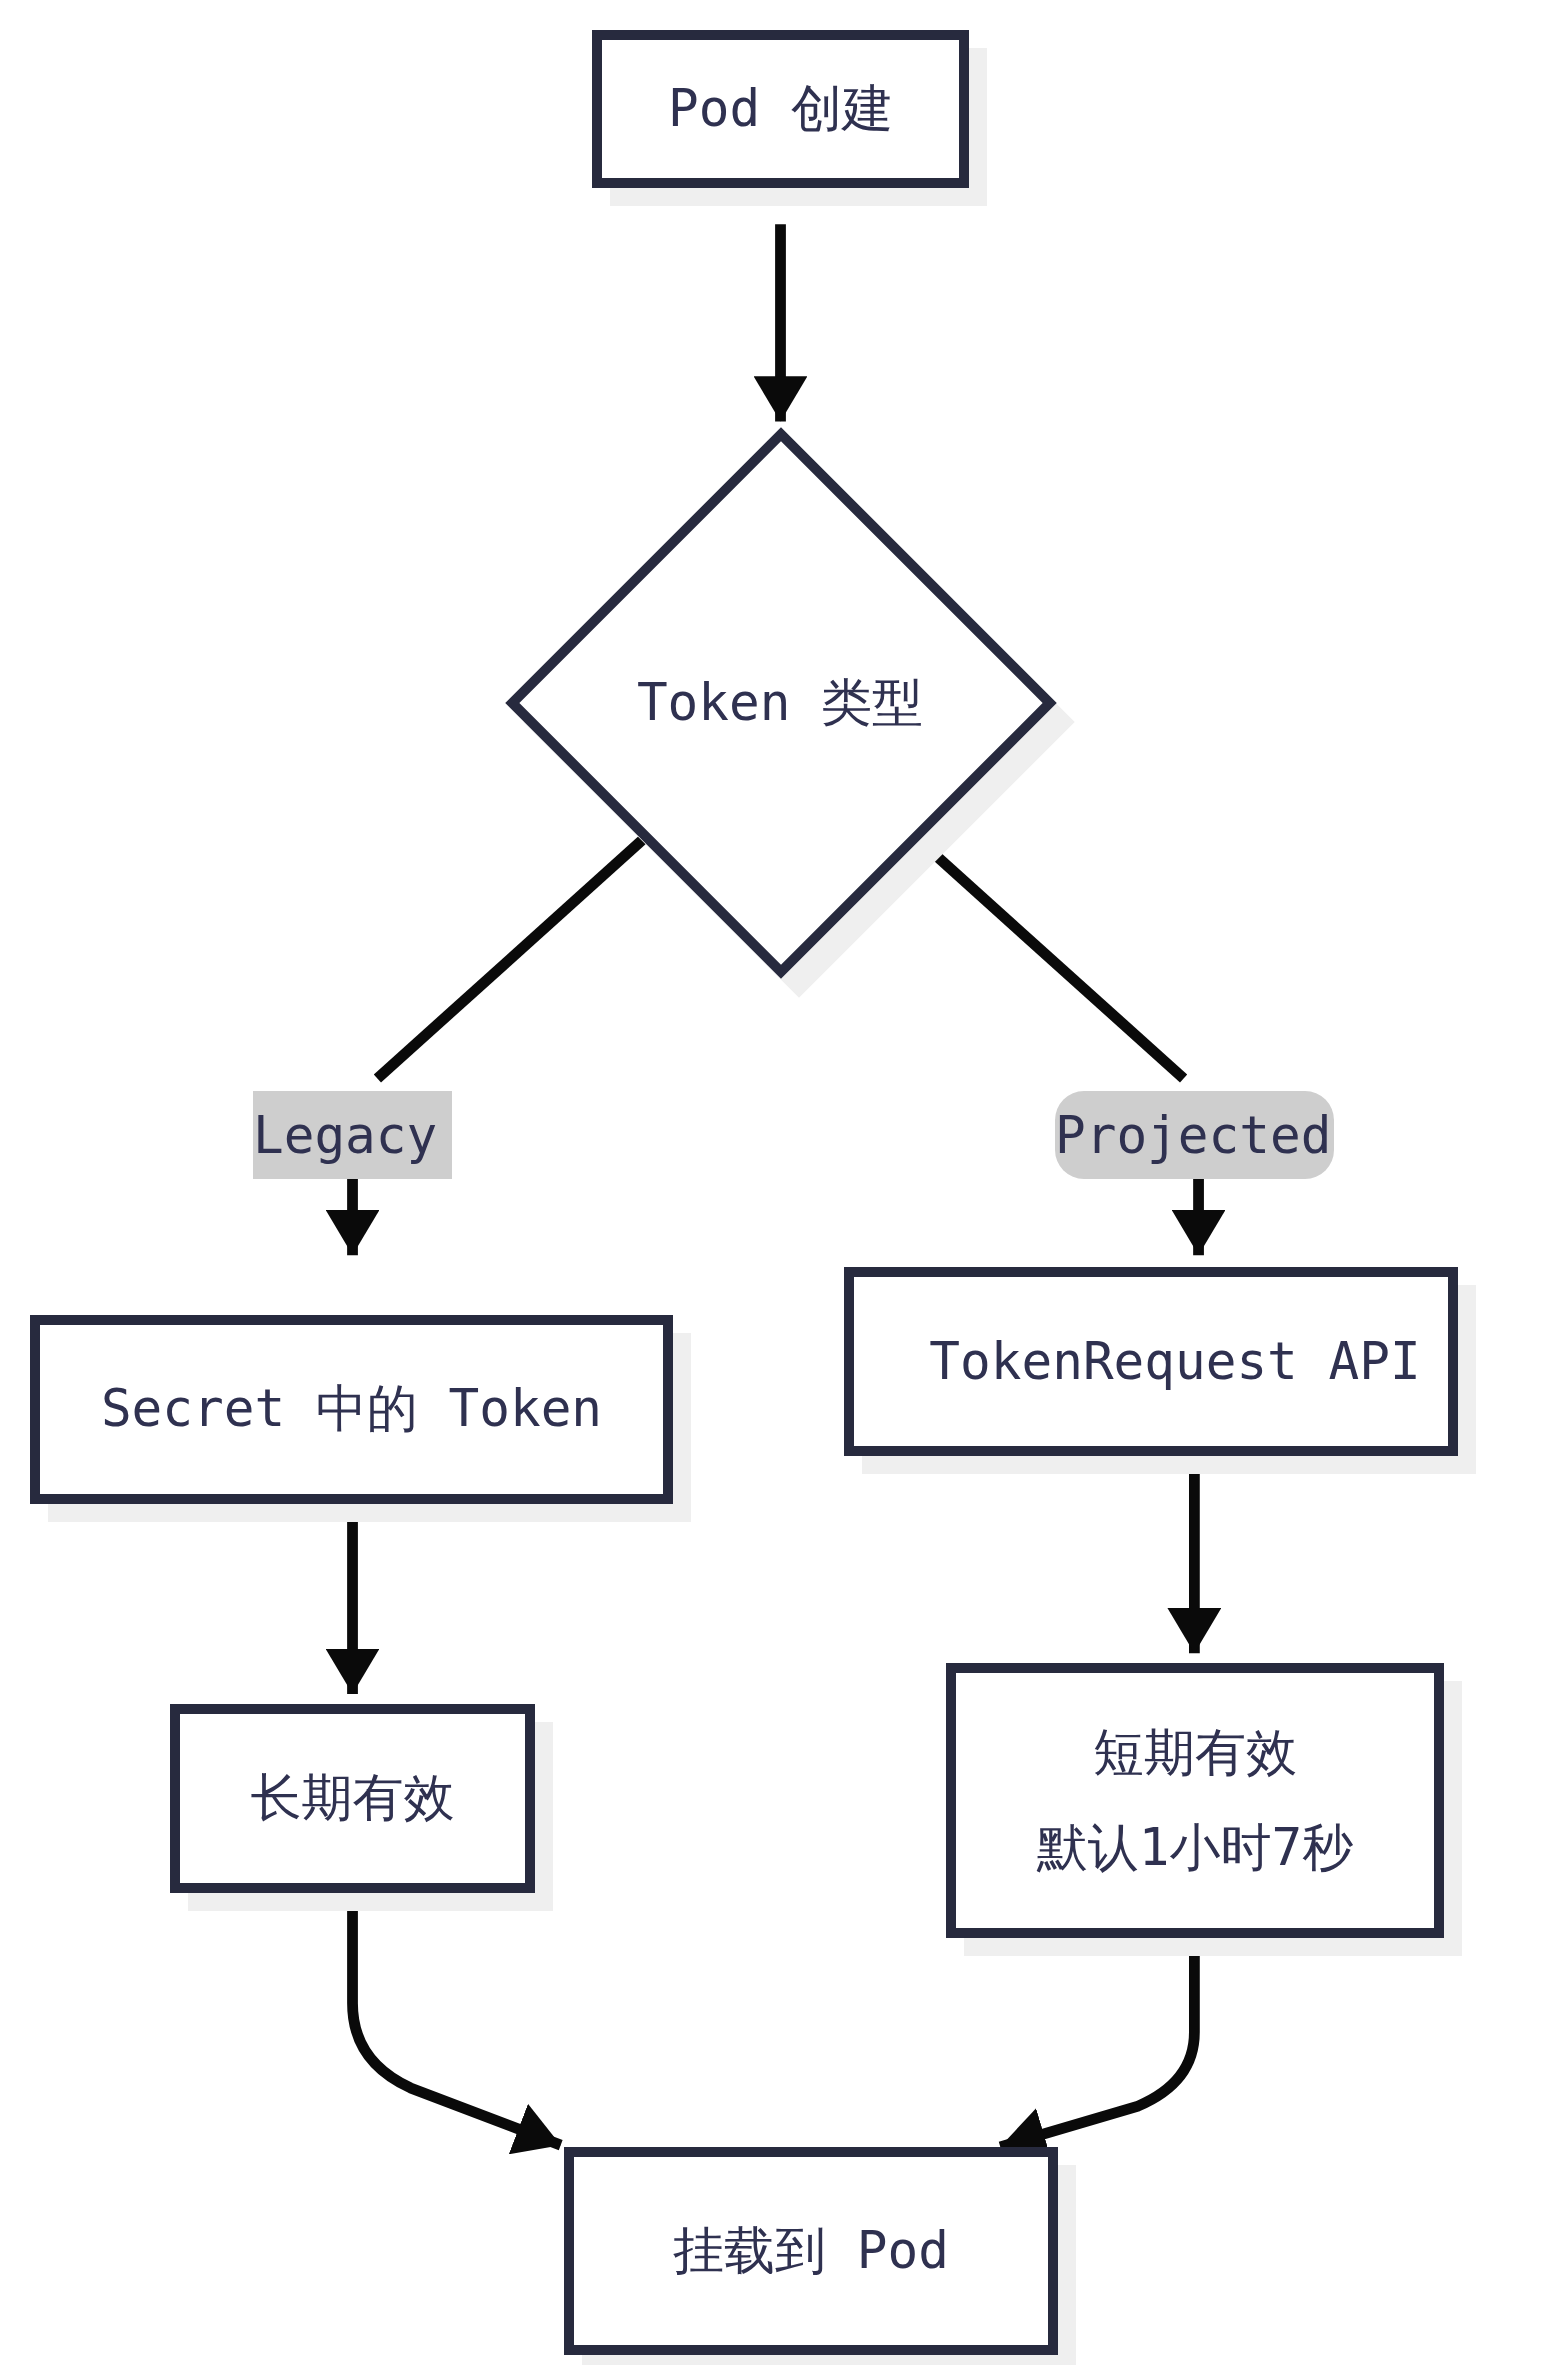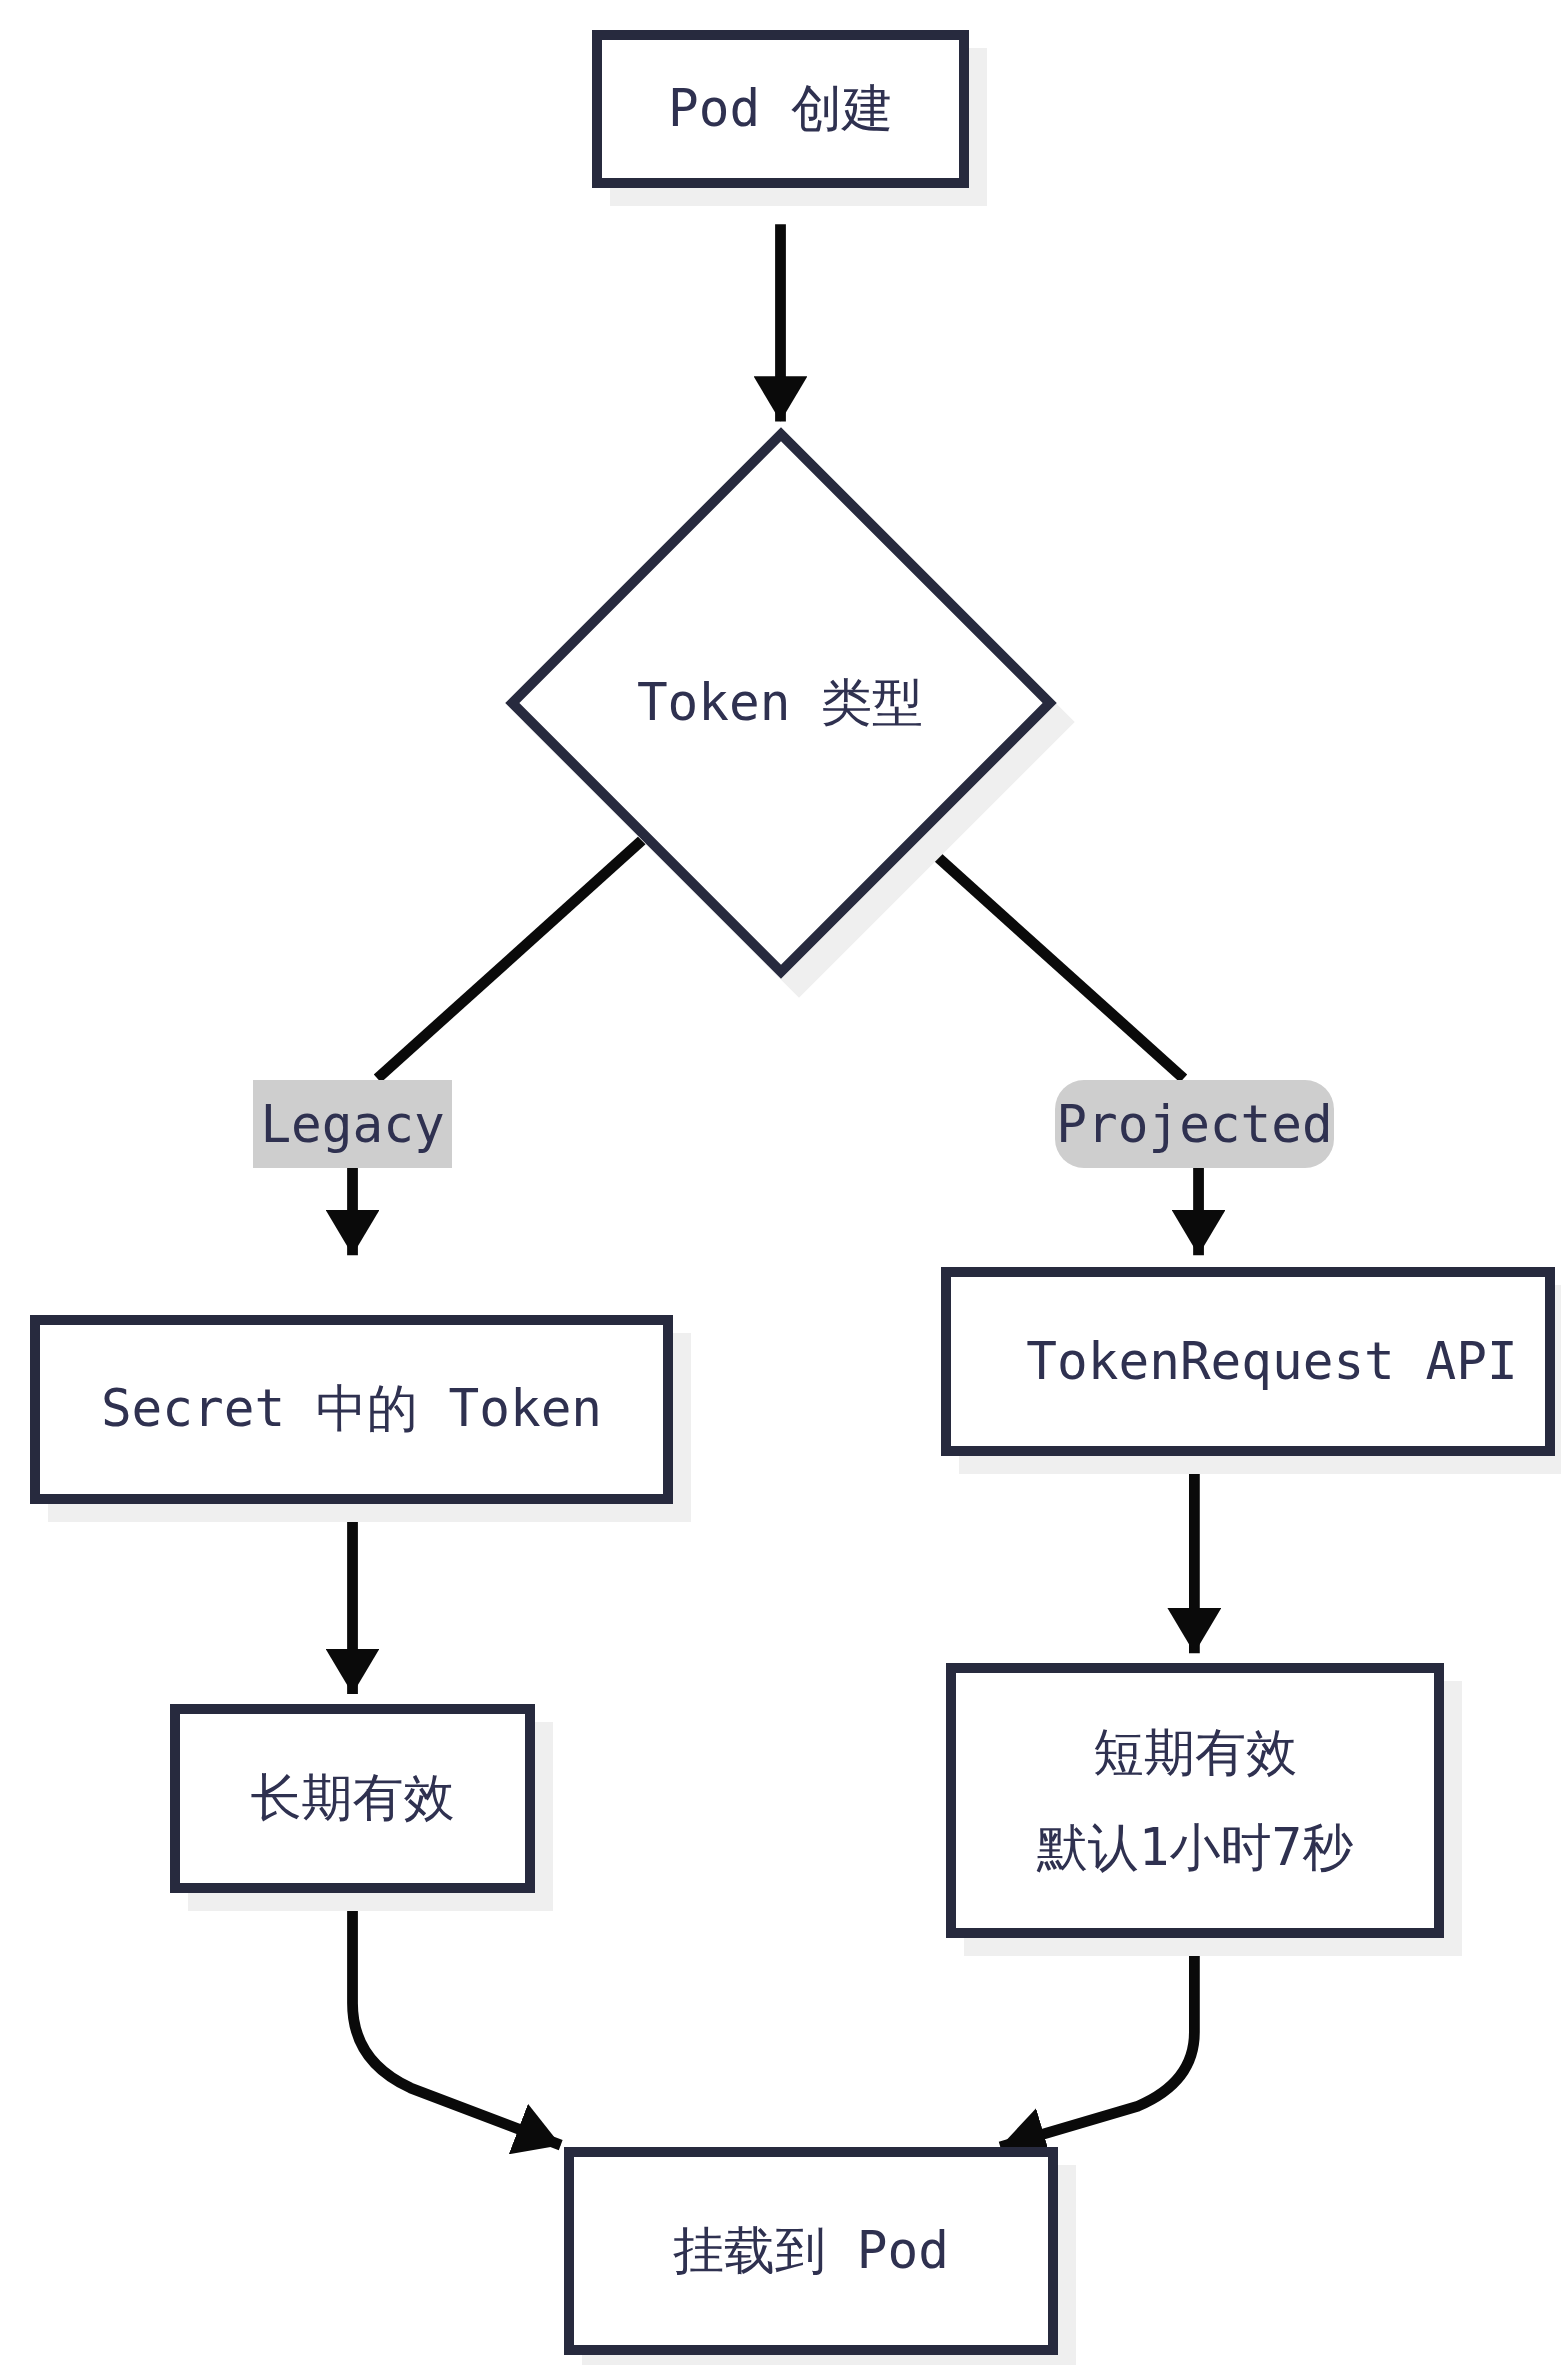--- a/index.html
+++ b/index.html
@@ -60,28 +60,28 @@
     justify-content: center;
     color: var(--text);
     font-size: 51px;
     font-weight: 500;
   }
   .branch-label {
     position: absolute;
     background: var(--label-bg);
     display: flex;
     align-items: center;
-    justify-content: center;
     color: var(--text);
     font-size: 51px;
     font-weight: 500;
+    margin-top: 11px;
   }
   #pod-box        { left: 592px;  top: 30px;   width: 377px; height: 158px; }
   #secret-box     { left: 30px;   top: 1315px; width: 643px; height: 189px; }
-  #tokenreq-box   { left: 941px; top: 1267px; width: 614px; height: 189px; padding-left: 48px; }
+  #tokenreq-box   { left: 844px; top: 1267px; width: 614px; height: 189px; padding-left: 48px; }
   #longterm-box   { left: 170px;  top: 1704px; width: 365px; height: 189px; }
   #shortterm-box  { left: 946px; top: 1663px; width: 498px; height: 275px; line-height: 1.85; }
   #mount-box      { left: 564px;  top: 2147px; width: 494px; height: 208px; }
   #legacy-label   { left: 253px;  top: 1080px; width: 199px; height: 88px; }
   #projected-label{ left: 1055px; top: 1080px; width: 279px; height: 88px; border-radius: 29px; }
   svg.edges {
     position: absolute;
     left: 0; top: 0;
     width: 1561px; height: 2366px;
     pointer-events: none;

